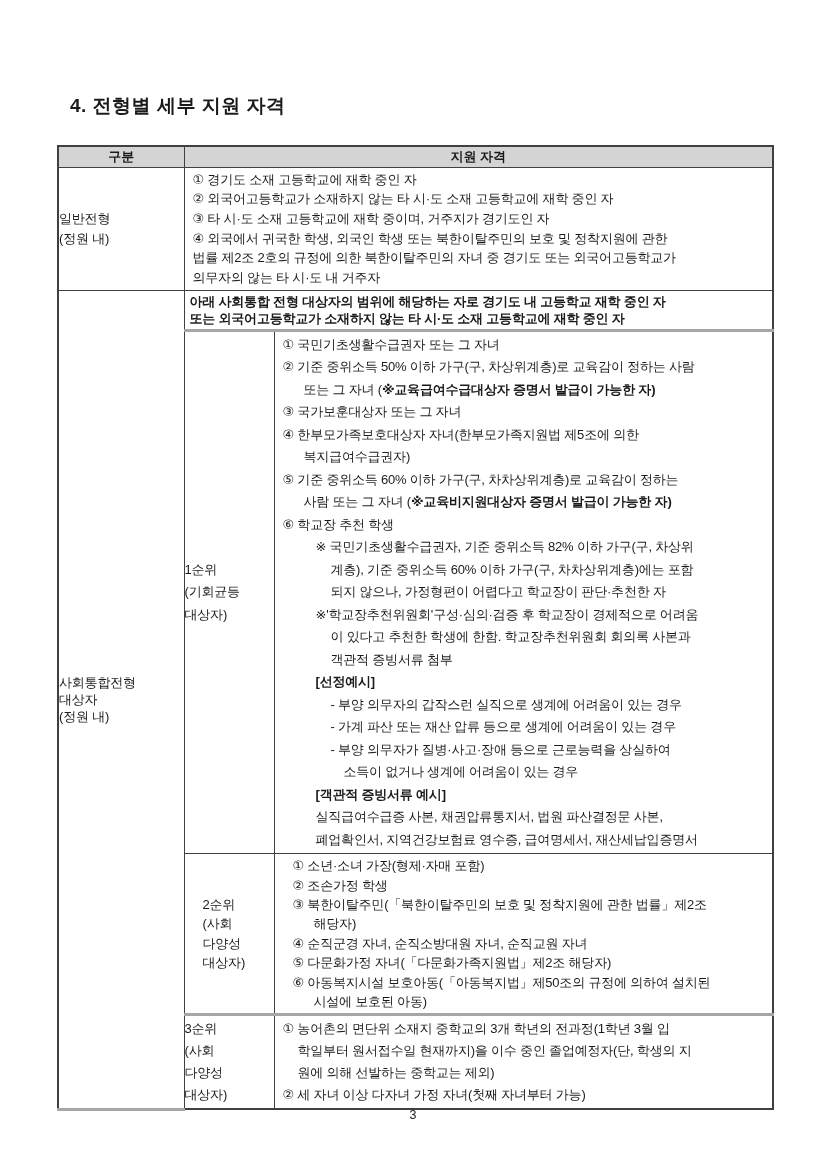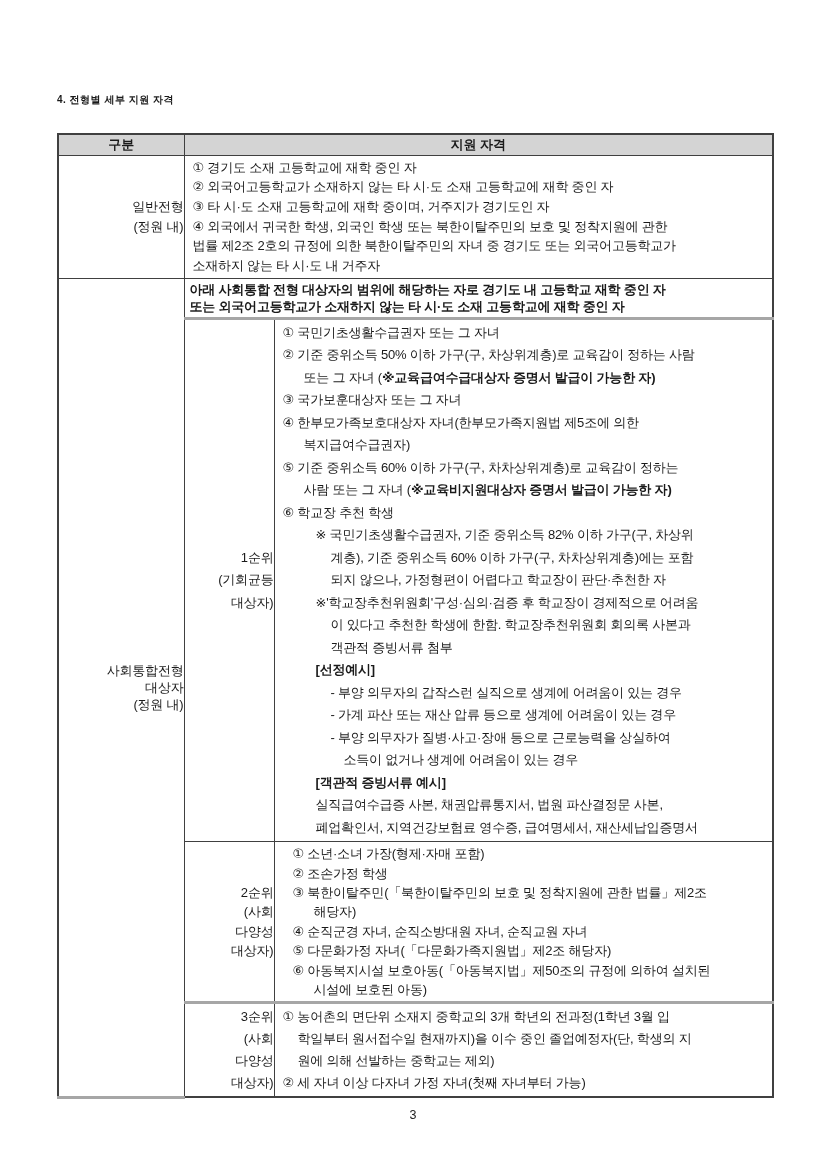--- a/index.html
+++ b/index.html
@@ -5,28 +5,28 @@
   :root{
     --header-bg:#d4d4d4;
     --border:#404040;
     --thick:#a6a6a6;
     --text:#1a1a1a;
   }
   html,body{margin:0;padding:0;background:#ffffff;}
   body{font-family:"Liberation Sans","DejaVu Sans",sans-serif;color:var(--text);}
   .page{position:relative;width:826px;height:1168px;background:#ffffff;box-sizing:border-box;
         padding:93px 54px 0 57px;overflow:hidden;}
-  .title{font-size:10px;font-weight:bold;margin:0 0 26px 0;letter-spacing:0.5px;}
+  .title{font-size:19px;font-weight:bold;margin:0 0 26px 13px;letter-spacing:0.5px;}
   table.qual-table{border-collapse:collapse;table-layout:fixed;width:715px;
         border:2px solid var(--border);}
   col.c1{width:126px;} col.c2{width:90px;} col.c3{width:499px;}
   th,td{border:1px solid var(--border);vertical-align:middle;box-sizing:border-box;
         overflow:hidden;padding:0;}
   th{background:var(--header-bg);height:21px;font-size:13px;font-weight:bold;text-align:center;}
-  .label-cell{text-align:right;font-size:13px;line-height:18.5px;letter-spacing:-0.2px;}
+  .label-cell{text-align:left;font-size:13px;line-height:18.5px;letter-spacing:-0.2px;}
   .content-cell{padding:2px 4px 2px 8px;font-size:13px;letter-spacing:-0.2px;}
   .intro-cell{padding-left:5px;}
   .tline{white-space:nowrap;}
   .row-general .content-cell{height:119px;margin-left:20px;}
   .row-general .tline{line-height:19.7px;}
   .row-intro .intro-cell{height:35px;font-weight:bold;}
   .row-intro .tline{line-height:17px;}
   .row-rank1 .content-cell{height:520px;}
   .row-rank1 .tline{line-height:22.5px;}
   .row-rank2 .content-cell{height:155px;}
@@ -68,21 +68,21 @@
         <td class="label-cell">
             <div class="tline ind0"><span>일반전형</span></div>
             <div class="tline ind0"><span>(정원 내)</span></div>
           </td>
         <td colspan="2" class="content-cell">
             <div class="tline ind0"><span>① 경기도 소재 고등학교에 재학 중인 자</span></div>
             <div class="tline ind0"><span>② 외국어고등학교가 소재하지 않는 타 시·도 소재 고등학교에 재학 중인 자</span></div>
             <div class="tline ind0"><span>③ 타 시·도 소재 고등학교에 재학 중이며, 거주지가 경기도인 자</span></div>
             <div class="tline ind0"><span>④ 외국에서 귀국한 학생, 외국인 학생 또는 북한이탈주민의 보호 및 정착지원에 관한</span></div>
             <div class="tline ind0"><span>법률 제2조 2호의 규정에 의한 북한이탈주민의 자녀 중 경기도 또는 외국어고등학교가</span></div>
-            <div class="tline ind0"><span>소재하지 않는 타 시·도 내 거주자</span></div>
+            <div class="tline ind0"><span>의무자의 않는 타 시·도 내 거주자</span></div>
           </td>
       </tr>
 
       <tr class="row-intro">
         <td class="label-cell" rowspan="4">
             <div class="tline ind0"><span>사회통합전형</span></div>
             <div class="tline ind0"><span>대상자</span></div>
             <div class="tline ind0"><span>(정원 내)</span></div>
           </td>
         <td colspan="2" class="content-cell intro-cell">

